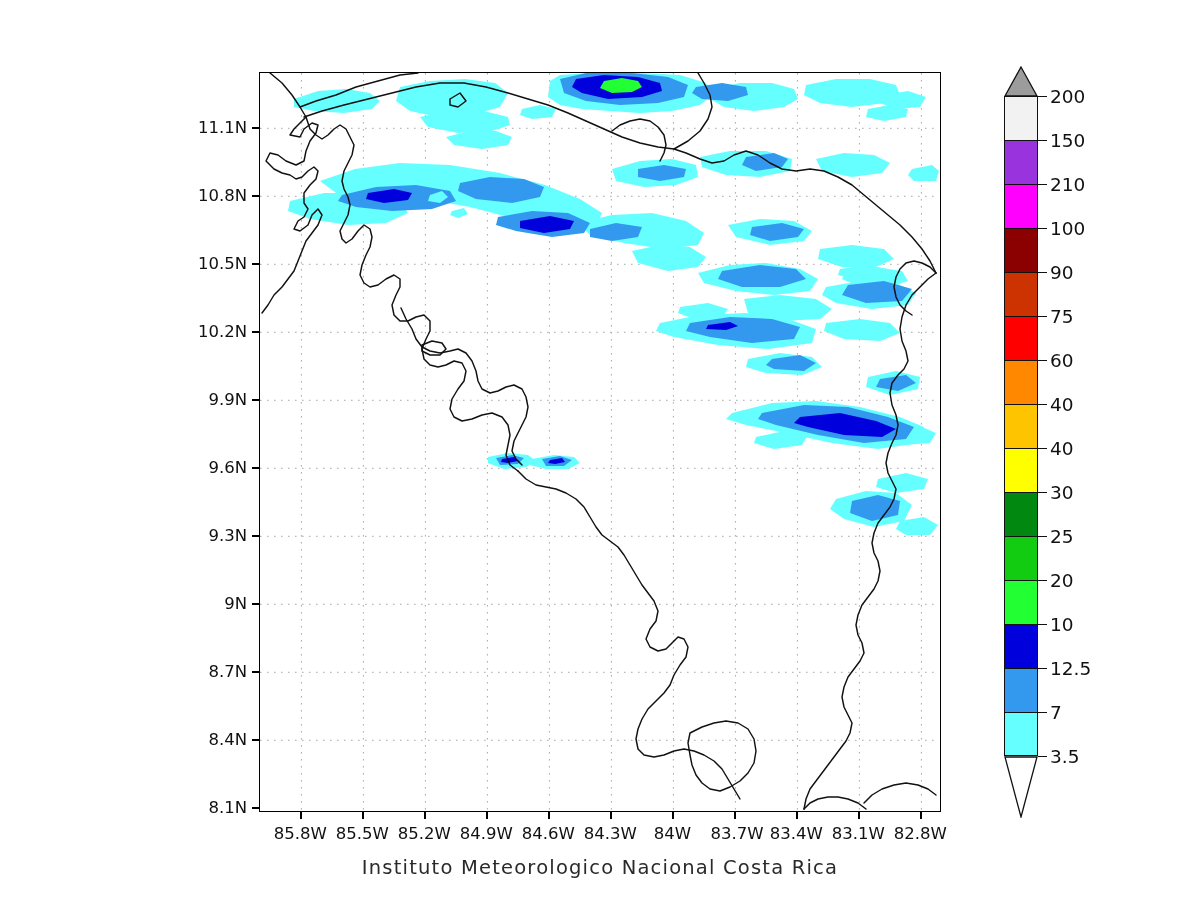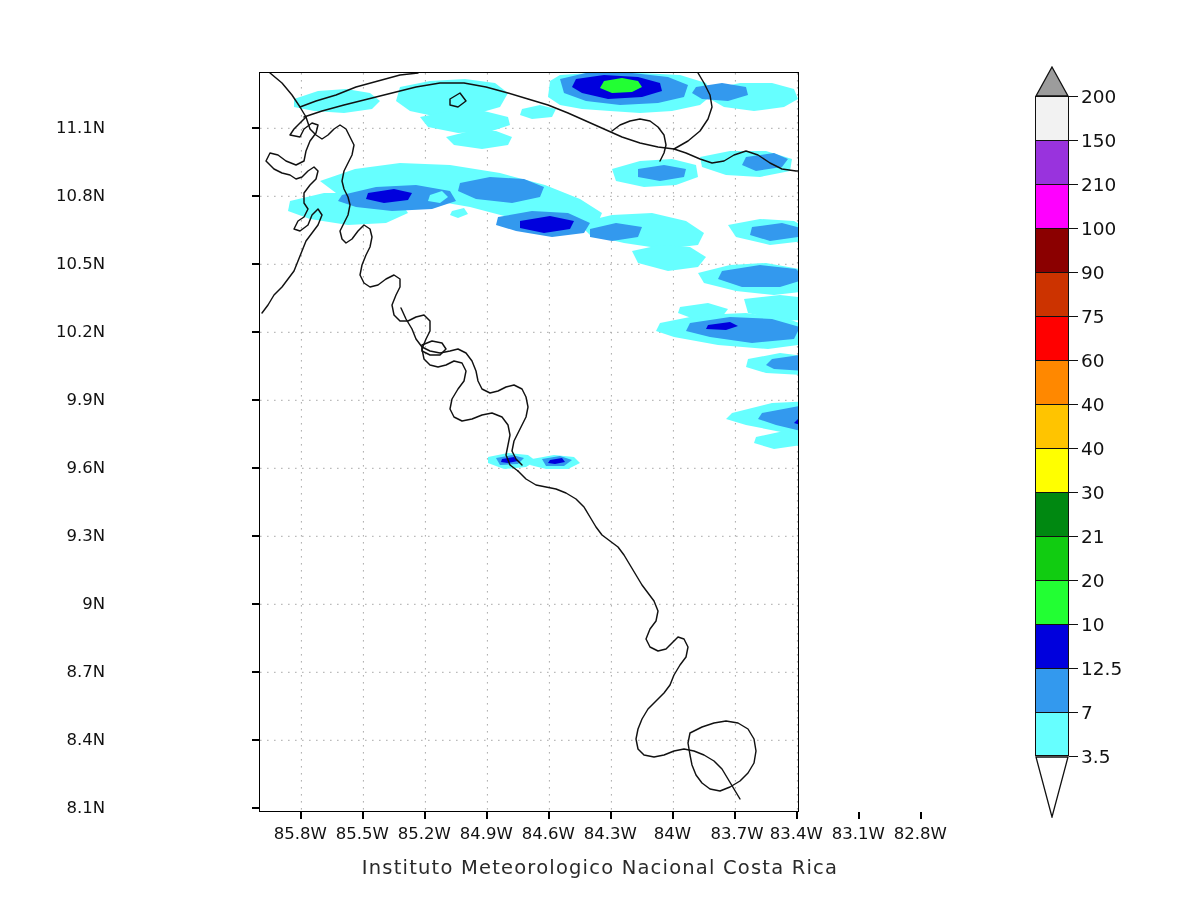--- a/index.html
+++ b/index.html
@@ -37,21 +37,21 @@
     line-height: 29px;
     white-space: nowrap;
     font-weight: 400;
     padding-left: 4px;
   }
 
   
   #plot-wrap {
     position: absolute;
     left: 259px; top: 72px;
-    width: 540px; height: 740px;
+    width: 682px; height: 740px;
   }
   #plot-frame {
     position: absolute; inset: 0;
     border: 1.6px solid #000;
     background: #ffffff;
     overflow: hidden;
   }
   #map-svg { position: absolute; left: 0; top: 0; }
 
   
@@ -89,21 +89,21 @@
     text-align: center;
     font-size: 19.5px;
     letter-spacing: 1.2px;
     color: #2a2a2a;
     white-space: nowrap;
   }
 
   
   #colorbar {
     position: absolute;
-    left: 1035px; top: 96px;
+    left: 1004px; top: 96px;
     width: 18px; height: 728px;
   }
   .cb-seg {
     position: absolute;
     left: 0; width: 34px;
     border: 1.3px solid #111;
     border-bottom: none;
   }
   .cb-seg.last { border-bottom: 1.3px solid #111; }
   .cb-arrow-top, .cb-arrow-bot {
@@ -444,21 +444,21 @@
     <div class="cb-label" style="top:0px">200</div>
     <div class="cb-label" style="top:44px">150</div>
     <div class="cb-label" style="top:88px">210</div>
     <div class="cb-label" style="top:132px">100</div>
     <div class="cb-label" style="top:176px">90</div>
     <div class="cb-label" style="top:220px">75</div>
     <div class="cb-label" style="top:264px">60</div>
     <div class="cb-label" style="top:308px">40</div>
     <div class="cb-label" style="top:352px">40</div>
     <div class="cb-label" style="top:396px">30</div>
-    <div class="cb-label" style="top:440px">21</div>
+    <div class="cb-label" style="top:440px">25</div>
     <div class="cb-label" style="top:484px">20</div>
     <div class="cb-label" style="top:528px">10</div>
     <div class="cb-label" style="top:572px">12.5</div>
     <div class="cb-label" style="top:616px">7</div>
     <div class="cb-label" style="top:660px">3.5</div>
   </div>
 
   <div class="footer">Instituto Meteorologico Nacional Costa Rica</div>
 
 </div>

